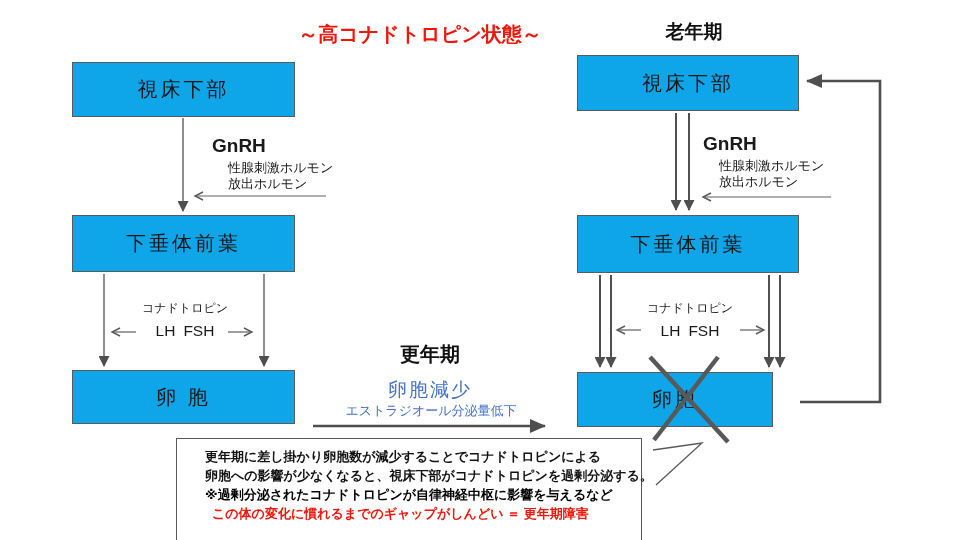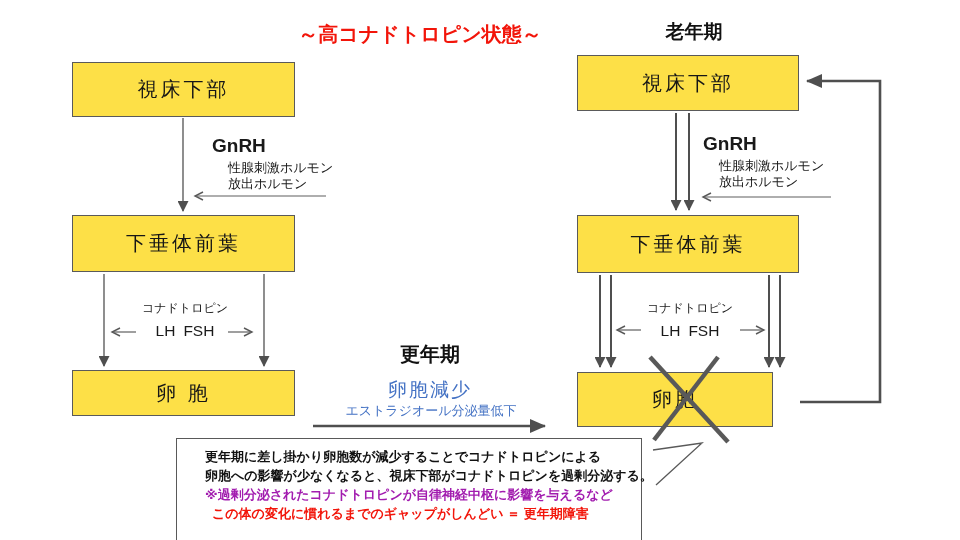--- a/index.html
+++ b/index.html
@@ -3,21 +3,21 @@
 <meta charset="utf-8">
 <style>
   html,body{margin:0;padding:0;background:#fff;}
   #canvas{
     position:relative;width:960px;height:540px;background:#ffffff;overflow:hidden;
     font-family:"Liberation Sans","DejaVu Sans",sans-serif;color:#111;
   }
   .t{position:absolute;white-space:nowrap;}
   .center{text-align:center;}
   .node{
-    position:absolute;background:#fde047;border:1.5px solid #5a5a5a;
+    position:absolute;background:#0ea5e9;border:1.5px solid #5a5a5a;
     display:flex;align-items:center;justify-content:center;
     font-size:20px;letter-spacing:3px;color:#161616;box-sizing:border-box;z-index:1;
   }
   .colTitle{font-weight:bold;font-size:19px;}
   .gnrh{position:absolute;z-index:2;}
   .gnrh .big{font-size:19px;color:#1a1a1a;font-weight:bold;}
   .gnrh .small{font-size:13px;line-height:16px;color:#1a1a1a;margin-top:3px;margin-left:16px;}
   .gonadLabel{font-size:12px;color:#1a1a1a;}
   .lhfsh{font-size:15.5px;color:#1a1a1a;display:flex;justify-content:center;gap:8px;}
   .stageTitle{font-weight:bold;font-size:20px;}
@@ -35,21 +35,21 @@
 </head>
 <body>
 
 <div id="canvas">
 
   <div class="t center colTitle" style="left:260px;top:21px;width:320px;font-size:20px;color:#F2150A;">～高コナドトロピン状態～</div>
   <div class="t center colTitle" style="left:604px;top:19px;width:180px;">老年期</div>
 
   <div class="node" style="left:72px;top:62px;width:223px;height:55px;">視床下部</div>
   <div class="node" style="left:72px;top:215px;width:223px;height:57px;">下垂体前葉</div>
-  <div class="node" style="left:72px;top:370px;width:223px;height:46px;">卵 胞</div>
+  <div class="node" style="left:72px;top:370px;width:223px;height:54px;">卵 胞</div>
 
   <div class="node" style="left:577px;top:55px;width:222px;height:56px;">視床下部</div>
   <div class="node" style="left:577px;top:215px;width:222px;height:58px;">下垂体前葉</div>
   <div class="node" style="left:577px;top:372px;width:196px;height:55px;">卵胞</div>
 
   <div class="gnrh" style="left:212px;top:135px;">
     <div class="big">GnRH</div>
     <div class="small">
       <div>性腺刺激ホルモン</div>
       <div>放出ホルモン</div>
@@ -74,21 +74,21 @@
     <span>FSH</span>
   </div>
 
   <div class="t center stageTitle" style="left:375px;top:341px;width:110px;">更年期</div>
   <div class="t center blueBig" style="left:355px;top:377px;width:150px;color:#4472C4;">卵胞減少</div>
   <div class="t center blueSmall" style="left:322px;top:402px;width:218px;color:#4472C4;">エストラジオール分泌量低下</div>
 
   <div id="callout">
     <div class="cl" style="color:#111;">更年期に差し掛かり卵胞数が減少することでコナドトロピンによる</div>
     <div class="cl" style="color:#111;">卵胞への影響が少なくなると、視床下部がコナドトロピンを過剰分泌する。</div>
-    <div class="cl" style="color:#a21caf;">※過剰分泌されたコナドトロピンが自律神経中枢に影響を与えるなど</div>
+    <div class="cl" style="color:#000000;">※過剰分泌されたコナドトロピンが自律神経中枢に影響を与えるなど</div>
     <div class="cl indent" style="color:#F2150A;">この体の変化に慣れるまでのギャップがしんどい ＝ 更年期障害</div>
   </div>
 
   <svg id="overlay" width="960" height="540" viewBox="0 0 960 540">
     <defs>
       <marker id="mOpen" markerUnits="userSpaceOnUse" markerWidth="12" markerHeight="12" refX="10" refY="6" orient="auto">
         <path d="M2,2 L10,6 L2,10" fill="none" stroke="#595959" stroke-width="1.4"></path>
       </marker>
       <marker id="mSolid" markerUnits="userSpaceOnUse" markerWidth="11" markerHeight="11" refX="10" refY="5.5" orient="auto">
         <path d="M0,0 L11,5.5 L0,11 Z" fill="#4f4f4f"></path>

